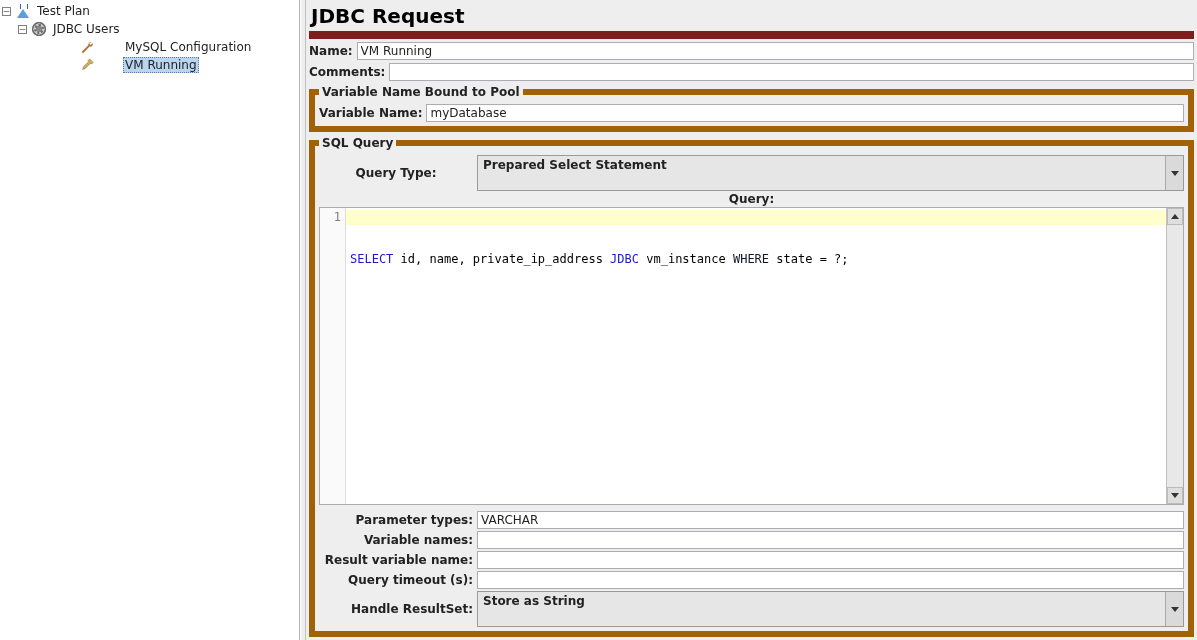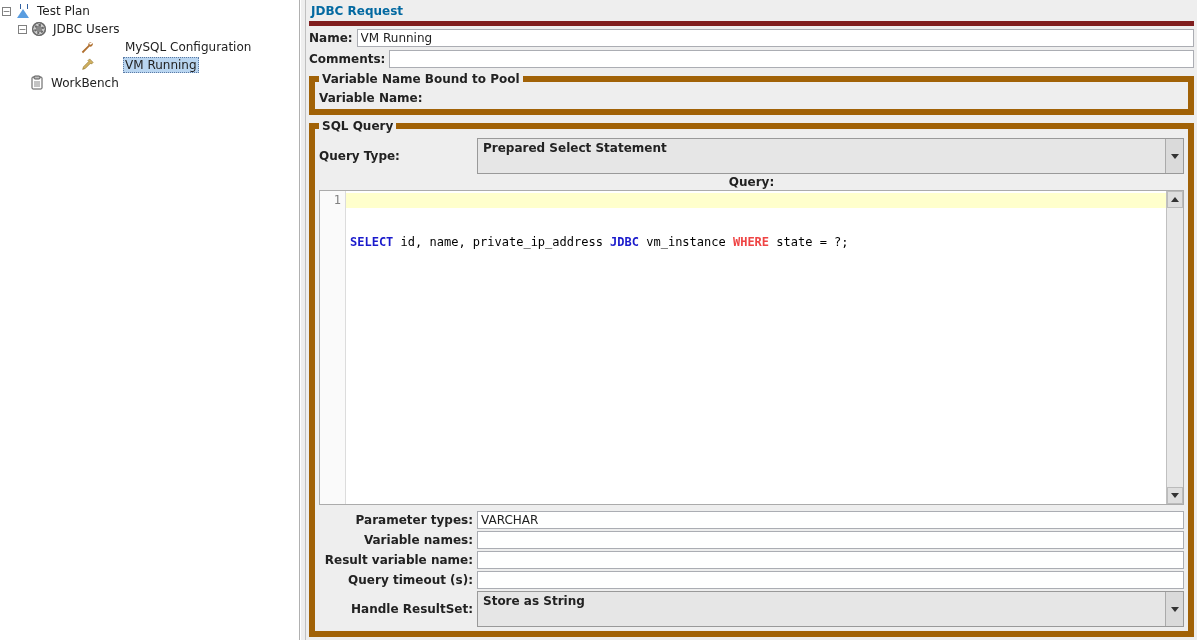--- a/index.html
+++ b/index.html
@@ -104,25 +104,25 @@
 
   
   .content {
     flex: 1;
     height:100%;
     background:#eeeeee;
     padding: 0 3px 3px 3px;
     display:flex;flex-direction:column;
   }
   .panel-title {
-    font-size: 12px;
+    font-size: 20px;
     font-weight: bold;
     padding: 4px 2px 3px 2px;
-    border-bottom: 5px solid #7f1d1d;
-    color:#0369a1;
+    border-bottom: 8px solid #7f1d1d;
+    color:#000000;
   }
   .form-row {
     display:flex;align-items:center;
     margin-top:3px;
   }
   .form-row .flabel {
     font-weight:bold;
     color:#222;
     padding-right:4px;
     white-space:nowrap;
@@ -190,22 +190,22 @@
     white-space:pre;
     background:#fff;
     position:relative;
   }
   .code .hl-line{
     position:absolute;left:0;right:0;top:2px;height:15px;background:#ffffcc;z-index:0;
   }
   .code .src{
     position:relative;z-index:1;color:#000;
   }
-  .kw{color:#1a1acc;font-weight:bold;}
-  .kw2{color:#ef4444;font-weight:bold;}
+  .kw{color:#1a1acc;font-weight:normal;}
+  .kw2{color:#0f172a;font-weight:normal;}
   .editor-scroll{
     width:17px;background:#e8e8e8;border-left:1px solid #c0c0c0;display:flex;flex-direction:column;justify-content:space-between;
   }
   .editor-scroll .arrow{
     height:17px;background:#dedede;border:1px solid #bbb;display:flex;align-items:center;justify-content:center;
   }
   .editor-scroll .arrow::after{
     content:"";width:0;height:0;border-left:4px solid transparent;border-right:4px solid transparent;
   }
   .editor-scroll .arrow.up::after{border-bottom:5px solid #333;}
@@ -257,61 +257,49 @@
     </div>
     <div class="tree-row indent-2 selected">
       <span class="expander-empty"></span>
       <span class="icon ico-dropper">
         <svg viewBox="0 0 16 16">
             <path fill="#d0b060" stroke="#806010" stroke-width="0.6" d="M11 1l4 4-2 2-1-1-6 6-3 1 1-3 6-6-1-1z"></path>
           </svg>
       </span>
       <span class="lbl">VM Running</span>
     </div>
-    <div class="tree-row" style="padding-left:14px;">
-      <span class="expander-empty"></span>
-      <span class="icon ico-book">
-        <svg viewBox="0 0 16 16">
-            <rect x="3" y="2" width="10" height="12" rx="1" fill="#fff" stroke="#555"></rect>
-            <rect x="5" y="1" width="6" height="3" rx="1" fill="#c0c0c0" stroke="#555"></rect>
-            <line x1="5" y1="7" x2="11" y2="7" stroke="#888"></line>
-            <line x1="5" y1="9" x2="11" y2="9" stroke="#888"></line>
-            <line x1="5" y1="11" x2="11" y2="11" stroke="#888"></line>
-          </svg>
-      </span>
-      <span class="lbl">WorkBench</span>
-    </div>
   </div>
 
   <div class="splitter"></div>
 
   <div class="content">
     <div class="panel-title">JDBC Request</div>
 
     <div class="form-row">
       <span class="flabel">Name:</span>
       <input type="text" value="VM Running" style="">
     </div>
     <div class="form-row">
       <span class="flabel">Comments:</span>
       <input type="text" value="" style="">
     </div>
 
     <fieldset class="group">
       <legend>Variable Name Bound to Pool</legend>
       <div class="form-row">
         <span class="flabel">Variable Name:</span>
+        <input type="text" value="myDatabase" style="">
       </div>
     </fieldset>
 
     <fieldset class="group query-body" style="flex:1;display:flex;">
       <legend>SQL Query</legend>
 
       <div class="form-row">
-        <span class="flabel" style="width:158px;text-align:left;">Query Type:</span>
+        <span class="flabel" style="width:158px;text-align:center;">Query Type:</span>
         <div class="combo">
           <div class="combo-text">Prepared Select Statement</div>
           <div class="combo-btn"></div>
         </div>
       </div>
 
       <div class="query-header">Query:</div>
 
       <div class="editor-wrap">
         <div class="gutter">

